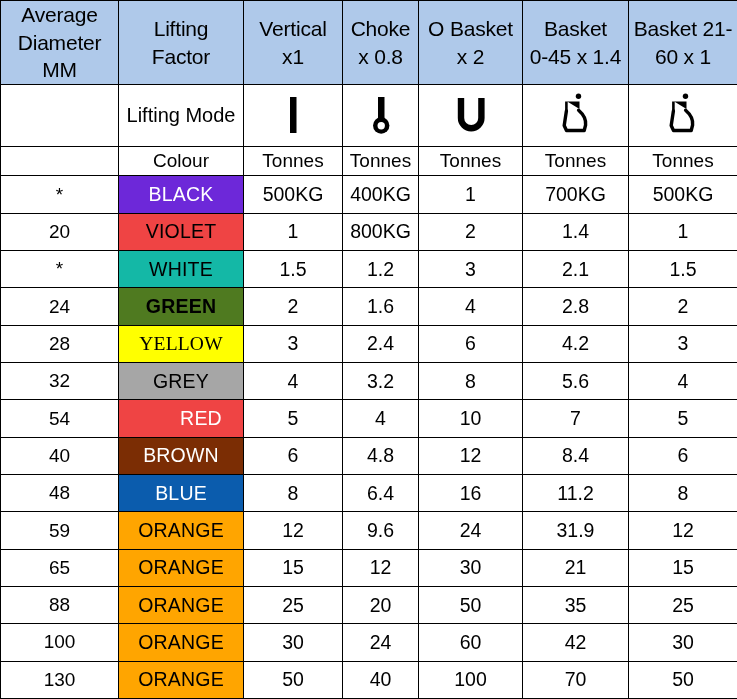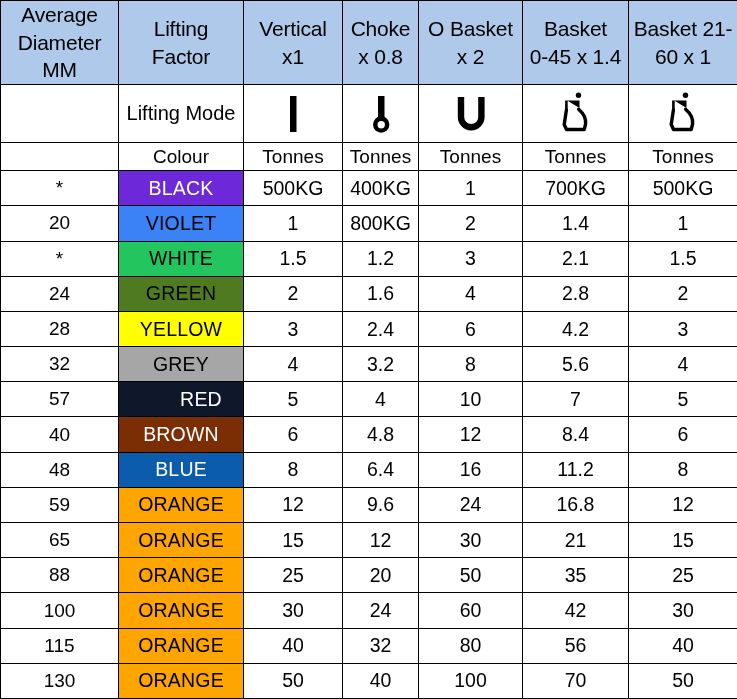--- a/index.html
+++ b/index.html
@@ -183,66 +183,66 @@
         <td class="dia-cell">*</td>
         <td class="colour-cell" style="background: #6d28d9; color: rgb(255, 255, 255);">BLACK</td>
         <td class="val-cell">500KG</td>
         <td class="val-cell">400KG</td>
         <td class="val-cell">1</td>
         <td class="val-cell">700KG</td>
         <td class="val-cell">500KG</td>
       </tr>
       <tr class="data-row">
         <td class="dia-cell">20</td>
-        <td class="colour-cell" style="background: #3b82f6; color: rgb(0, 0, 0);">VIOLET</td>
+        <td class="colour-cell" style="background: #ef4444; color: rgb(0, 0, 0);">VIOLET</td>
         <td class="val-cell">1</td>
         <td class="val-cell">800KG</td>
         <td class="val-cell">2</td>
         <td class="val-cell">1.4</td>
         <td class="val-cell">1</td>
       </tr>
       <tr class="data-row">
         <td class="dia-cell">*</td>
-        <td class="colour-cell" style="background: #22c55e; color: rgb(0, 0, 0);">WHITE</td>
+        <td class="colour-cell" style="background: #14b8a6; color: rgb(0, 0, 0);">WHITE</td>
         <td class="val-cell">1.5</td>
         <td class="val-cell">1.2</td>
         <td class="val-cell">3</td>
         <td class="val-cell">2.1</td>
         <td class="val-cell">1.5</td>
       </tr>
       <tr class="data-row">
         <td class="dia-cell">24</td>
-        <td class="colour-cell" style="background: rgb(79, 122, 32); color: rgb(0, 0, 0);">GREEN</td>
+        <td class="colour-cell" style="background: rgb(79, 122, 32); color: rgb(0, 0, 0); font-weight: bold;">GREEN</td>
         <td class="val-cell">2</td>
         <td class="val-cell">1.6</td>
         <td class="val-cell">4</td>
         <td class="val-cell">2.8</td>
         <td class="val-cell">2</td>
       </tr>
       <tr class="data-row">
         <td class="dia-cell">28</td>
-        <td class="colour-cell" style="background: rgb(255, 255, 0); color: rgb(0, 0, 0);">YELLOW</td>
+        <td class="colour-cell" style="background: rgb(255, 255, 0); color: rgb(0, 0, 0); font-family: Liberation Serif, serif;">YELLOW</td>
         <td class="val-cell">3</td>
         <td class="val-cell">2.4</td>
         <td class="val-cell">6</td>
         <td class="val-cell">4.2</td>
         <td class="val-cell">3</td>
       </tr>
       <tr class="data-row">
         <td class="dia-cell">32</td>
         <td class="colour-cell" style="background: rgb(166, 166, 166); color: rgb(0, 0, 0);">GREY</td>
         <td class="val-cell">4</td>
         <td class="val-cell">3.2</td>
         <td class="val-cell">8</td>
         <td class="val-cell">5.6</td>
         <td class="val-cell">4</td>
       </tr>
       <tr class="data-row">
-        <td class="dia-cell">57</td>
-        <td class="colour-cell" style="background: #0f172a; color: rgb(255, 255, 255); padding-left: 40px;">RED</td>
+        <td class="dia-cell">54</td>
+        <td class="colour-cell" style="background: #ef4444; color: rgb(255, 255, 255); padding-left: 40px;">RED</td>
         <td class="val-cell">5</td>
         <td class="val-cell">4</td>
         <td class="val-cell">10</td>
         <td class="val-cell">7</td>
         <td class="val-cell">5</td>
       </tr>
       <tr class="data-row">
         <td class="dia-cell">40</td>
         <td class="colour-cell" style="background: rgb(123, 45, 4); color: rgb(255, 255, 255);">BROWN</td>
         <td class="val-cell">6</td>
@@ -259,21 +259,21 @@
         <td class="val-cell">16</td>
         <td class="val-cell">11.2</td>
         <td class="val-cell">8</td>
       </tr>
       <tr class="data-row">
         <td class="dia-cell">59</td>
         <td class="colour-cell" style="background: rgb(255, 165, 0); color: rgb(0, 0, 0);">ORANGE</td>
         <td class="val-cell">12</td>
         <td class="val-cell">9.6</td>
         <td class="val-cell">24</td>
-        <td class="val-cell">16.8</td>
+        <td class="val-cell">31.9</td>
         <td class="val-cell">12</td>
       </tr>
       <tr class="data-row">
         <td class="dia-cell">65</td>
         <td class="colour-cell" style="background: rgb(255, 165, 0); color: rgb(0, 0, 0);">ORANGE</td>
         <td class="val-cell">15</td>
         <td class="val-cell">12</td>
         <td class="val-cell">30</td>
         <td class="val-cell">21</td>
         <td class="val-cell">15</td>
@@ -290,29 +290,20 @@
       <tr class="data-row">
         <td class="dia-cell">100</td>
         <td class="colour-cell" style="background: rgb(255, 165, 0); color: rgb(0, 0, 0);">ORANGE</td>
         <td class="val-cell">30</td>
         <td class="val-cell">24</td>
         <td class="val-cell">60</td>
         <td class="val-cell">42</td>
         <td class="val-cell">30</td>
       </tr>
       <tr class="data-row">
-        <td class="dia-cell">115</td>
-        <td class="colour-cell" style="background: rgb(255, 165, 0); color: rgb(0, 0, 0);">ORANGE</td>
-        <td class="val-cell">40</td>
-        <td class="val-cell">32</td>
-        <td class="val-cell">80</td>
-        <td class="val-cell">56</td>
-        <td class="val-cell">40</td>
-      </tr>
-      <tr class="data-row">
         <td class="dia-cell">130</td>
         <td class="colour-cell" style="background: rgb(255, 165, 0); color: rgb(0, 0, 0);">ORANGE</td>
         <td class="val-cell">50</td>
         <td class="val-cell">40</td>
         <td class="val-cell">100</td>
         <td class="val-cell">70</td>
         <td class="val-cell">50</td>
       </tr>
     </tbody>
 </table>

